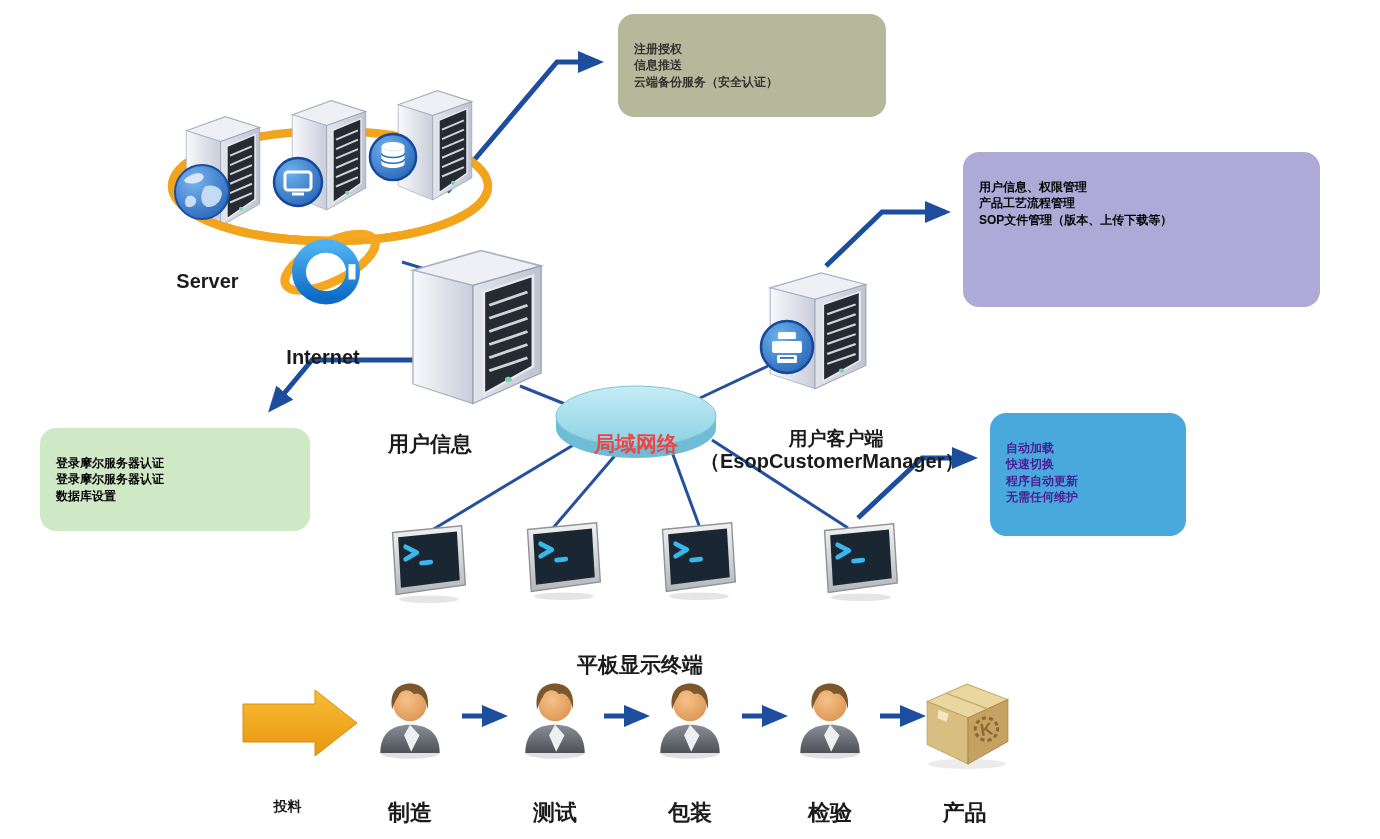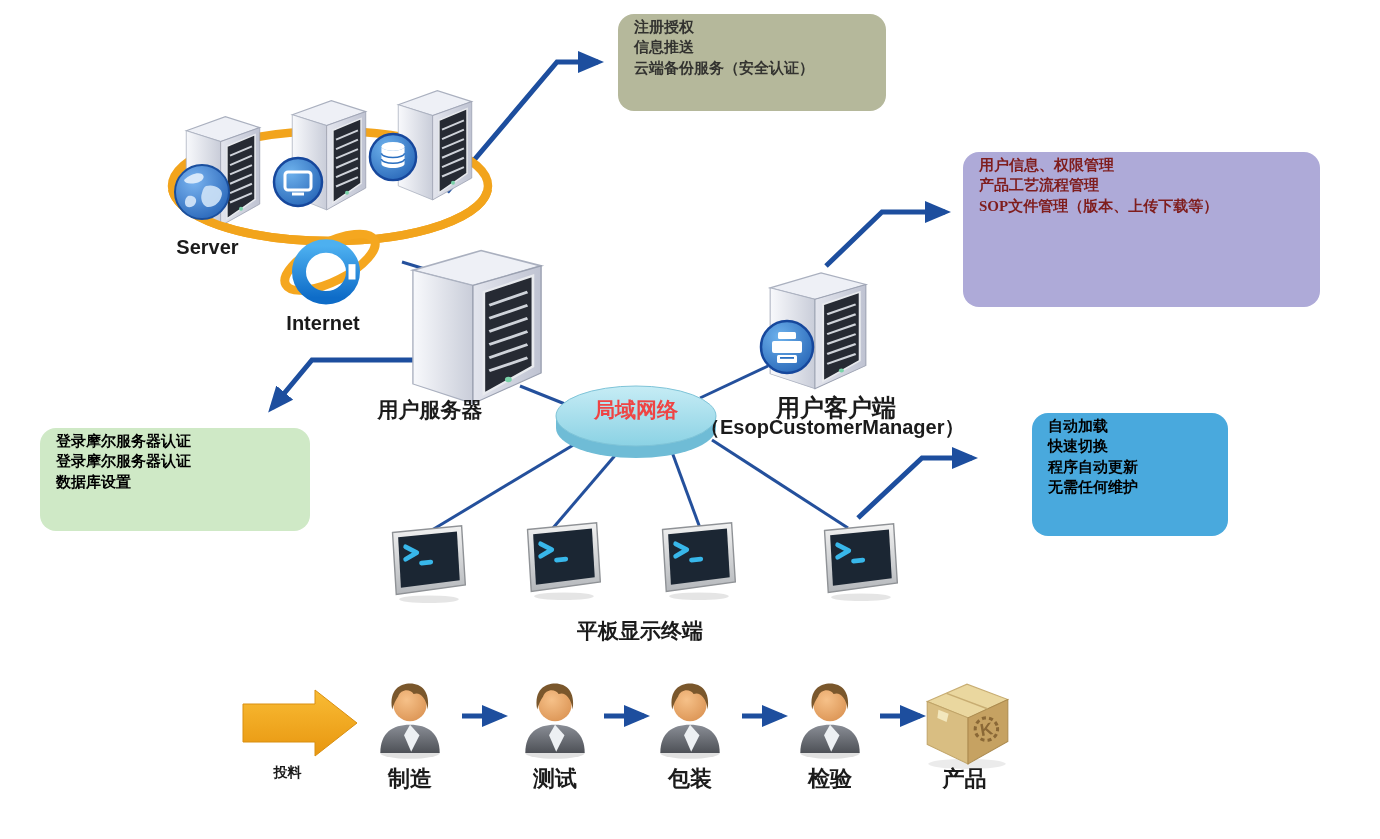--- a/index.html
+++ b/index.html
@@ -1,26 +1,26 @@
 <!DOCTYPE html>
 <html><head>
 <meta charset="utf-8">
 <style>
   html,body{margin:0;padding:0;background:#ffffff;}
   #stage{position:relative;width:1380px;height:839px;background:#ffffff;overflow:hidden;
          font-family:"Liberation Sans",sans-serif;}
   .abs{position:absolute;}
   .abs svg, svg.abs{overflow:visible;display:block;}
-  .callout{position:absolute;border-radius:16px;padding:3px 16px;box-sizing:border-box;
-           font-weight:bold;font-size:15px;line-height:1.36;color:#333333;}
+  .callout{position:absolute;border-radius:16px;padding:27px 16px;box-sizing:border-box;
+           font-weight:bold;font-size:12px;line-height:1.36;color:#333333;}
   .callout.olive{background:#b5b89b;color:#333330;}
-  .callout.purple{background:#aeaad8;color:#7f1d1d;font-family:Liberation Serif, serif;}
+  .callout.purple{background:#aeaad8;color:#000000;}
   .callout.green{background:#cfe9c6;color:#000000;}
-  .callout.blue{background:#49a9dd;color:#000000;margin-left:42px;}
-  .label{position:absolute;font-weight:bold;color:#1b1b1b;text-align:center;white-space:nowrap;}
+  .callout.blue{background:#49a9dd;color:#4c1d95;}
+  .label{position:absolute;font-weight:bold;color:#1b1b1b;text-align:center;white-space:nowrap;margin-top:34px;}
 </style>
 </head>
 <body>
 
 <div id="stage">
 
   <svg id="connectors" class="abs" style="left:0;top:0" width="1380" height="839">
     <defs>
       <marker id="ah" markerUnits="userSpaceOnUse" markerWidth="28" markerHeight="24" refX="20" refY="11" orient="auto">
         <path d="M0,0 L26,11 L0,22 Z" fill="#1d4e9e"></path>
@@ -217,36 +217,36 @@
   <div class="label" style="left:160px;top:236px;width:95px;font-size:20px">Server</div>
 
   <svg class="abs" style="left:272px;top:222px" width="112" height="92">
       <use href="#sym-ie" width="112" height="92"></use>
     </svg>
   <div class="label" style="left:268px;top:312px;width:110px;font-size:20px">Internet</div>
 
   <svg class="abs" style="left:402px;top:244px" width="150" height="164">
       <use href="#sym-tower" width="150" height="164"></use>
     </svg>
-  <div class="label" style="left:340px;top:396px;width:180px;font-size:21px">用户服务器</div>
+  <div class="label" style="left:340px;top:396px;width:180px;font-size:21px">用户信息</div>
 
   <svg class="abs" style="left:552px;top:372px" width="168" height="92" viewBox="0 0 168 92">
     <ellipse cx="84" cy="56" rx="80" ry="30" fill="#6fbcd6"></ellipse>
     <rect x="4" y="44" width="160" height="12" fill="#6fbcd6"></rect>
     <ellipse cx="84" cy="44" rx="80" ry="30" fill="url(#gCloudTop)" stroke="#7fc4d8" stroke-width="1"></ellipse>
   </svg>
   <div class="label" style="left:560px;top:396px;width:152px;font-size:21px;color:#ef4444">局域网络</div>
 
   <svg class="abs" style="left:762px;top:268px" width="112" height="124">
       <use href="#sym-tower" width="112" height="124"></use>
     </svg>
   <svg class="abs" style="left:758px;top:318px" width="58" height="58">
       <use href="#sym-badge-printer" width="58" height="58"></use>
     </svg>
-  <div class="label" style="left:756px;top:392px;width:160px;font-size:24px">用户客户端</div>
+  <div class="label" style="left:756px;top:392px;width:160px;font-size:19px">用户客户端</div>
   <div class="label" style="left:700px;top:414px;width:262px;font-size:20px">（EsopCustomerManager）</div>
 
   <svg class="abs" style="left:386px;top:524px" width="84" height="80">
       <use href="#sym-terminal" width="84" height="80"></use>
     </svg>
   <svg class="abs" style="left:521px;top:521px" width="84" height="80">
       <use href="#sym-terminal" width="84" height="80"></use>
     </svg>
   <svg class="abs" style="left:656px;top:521px" width="84" height="80">
       <use href="#sym-terminal" width="84" height="80"></use>

